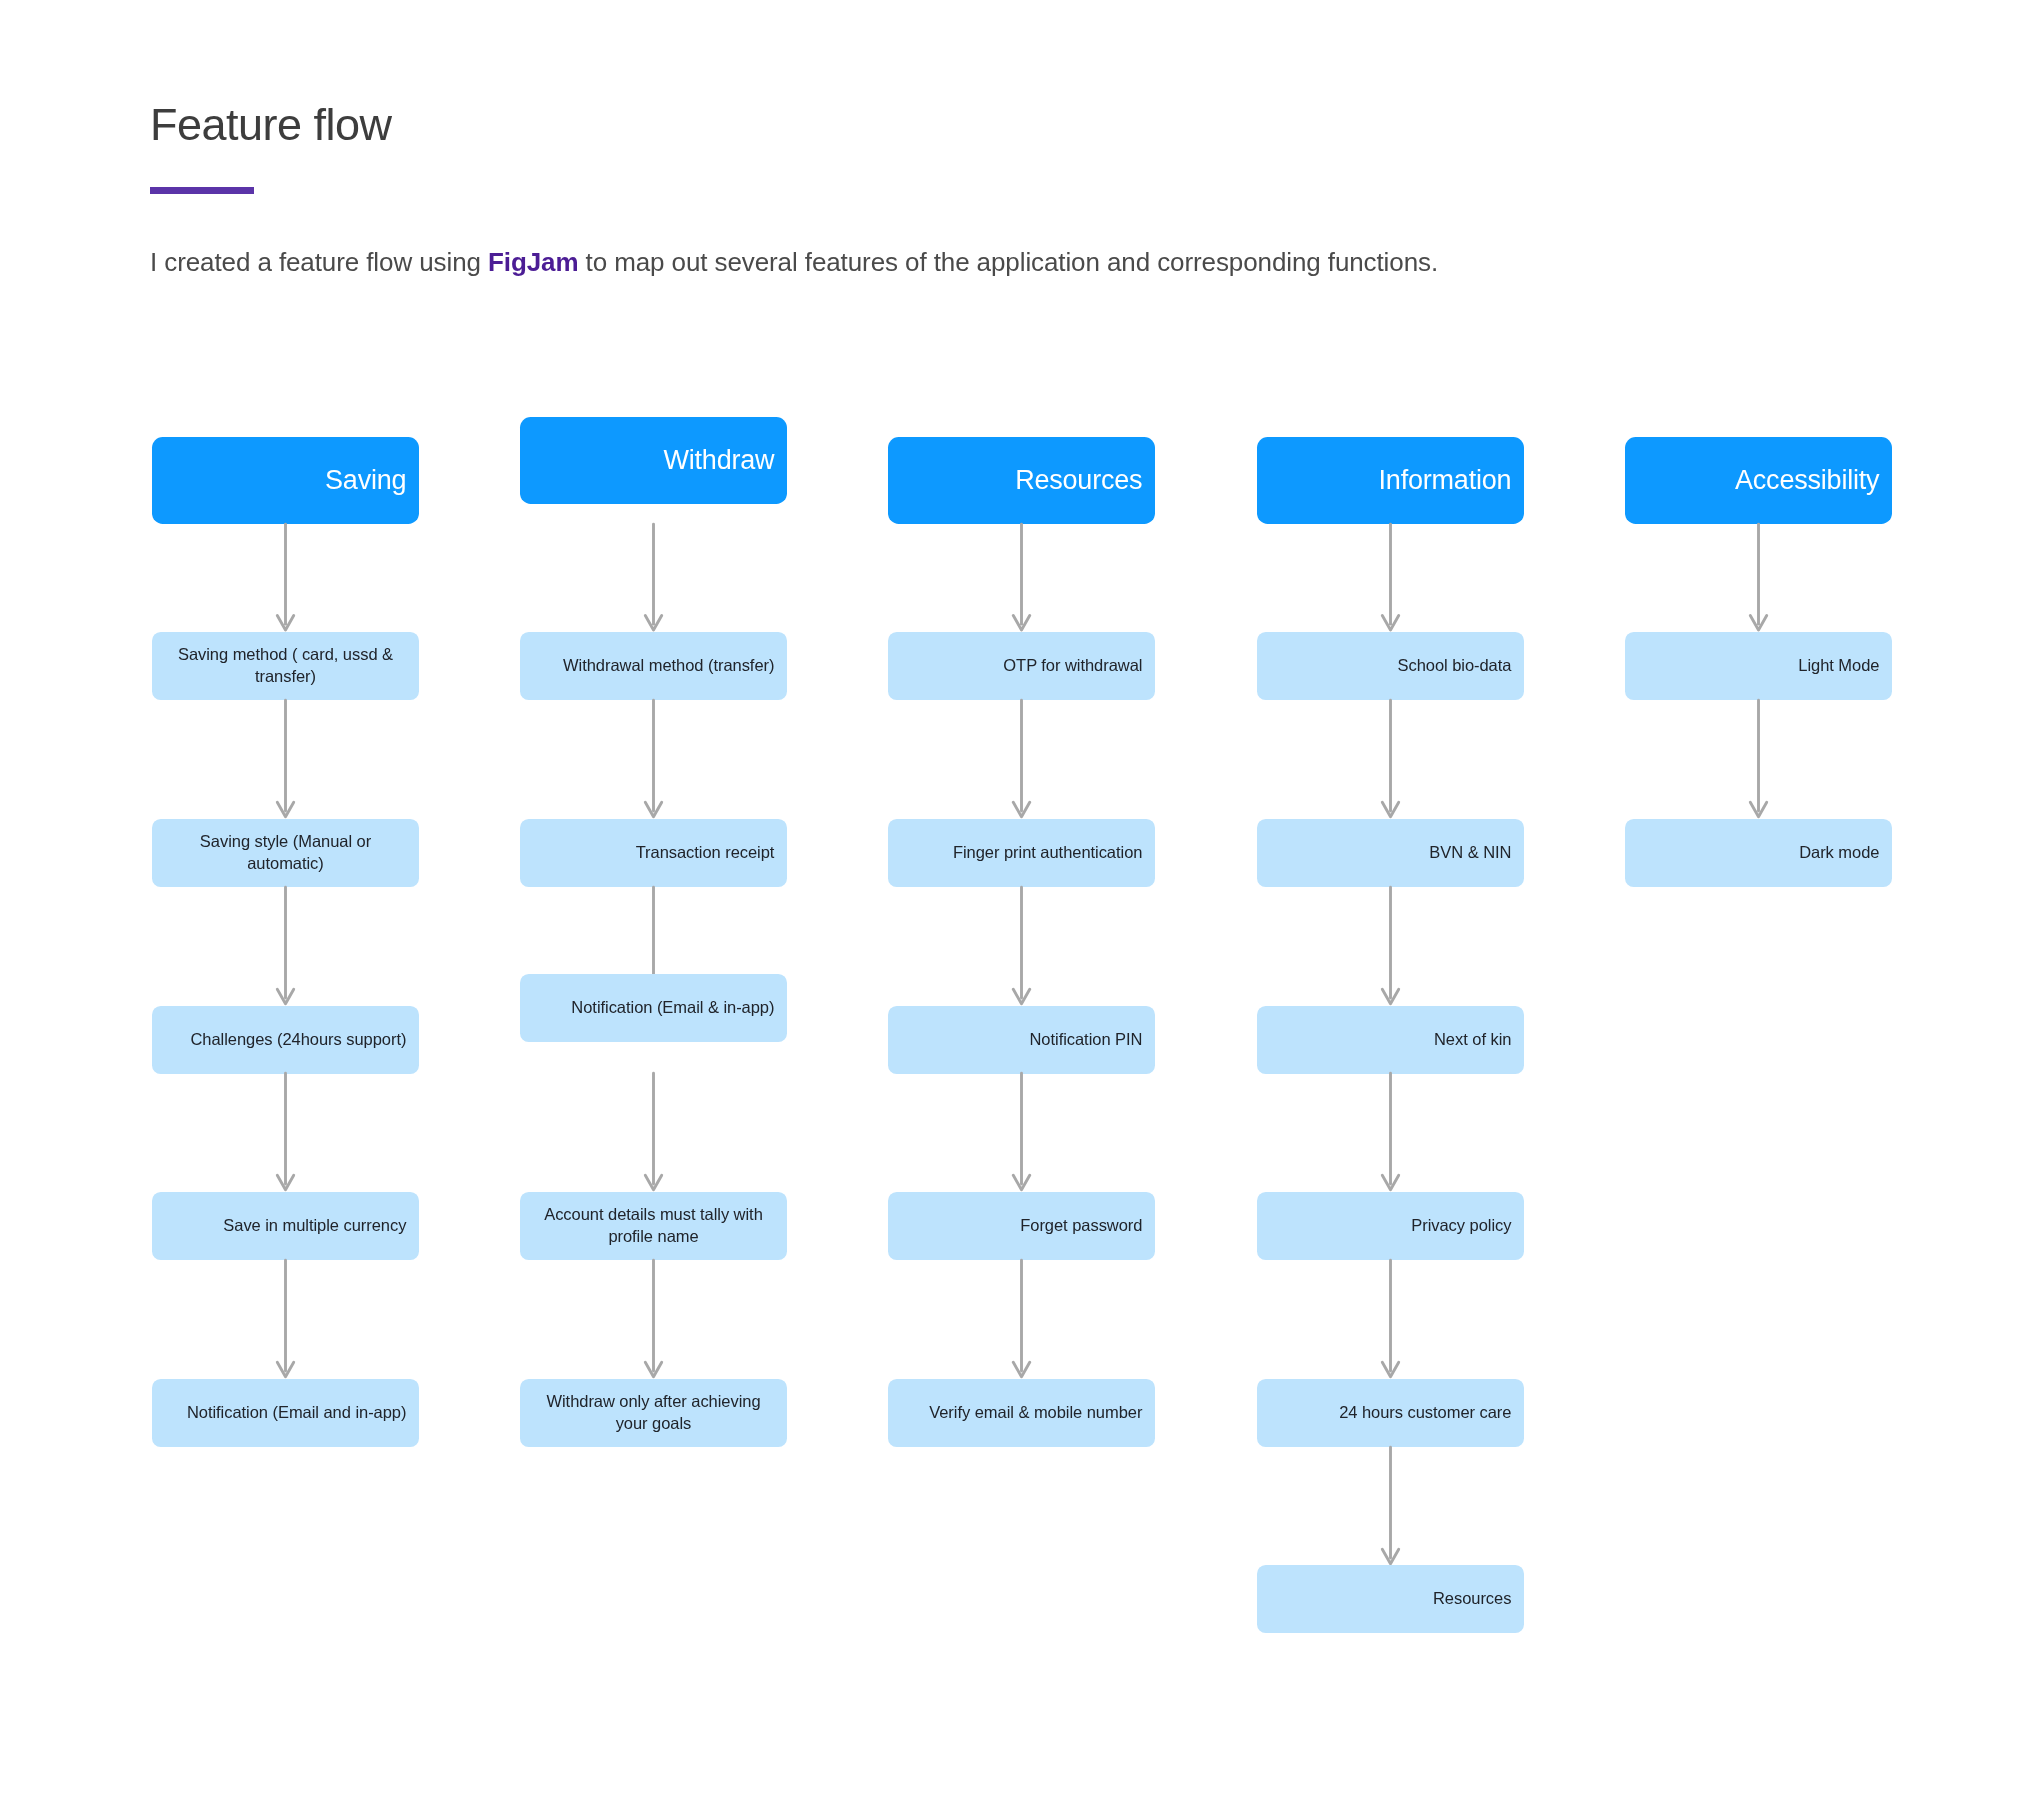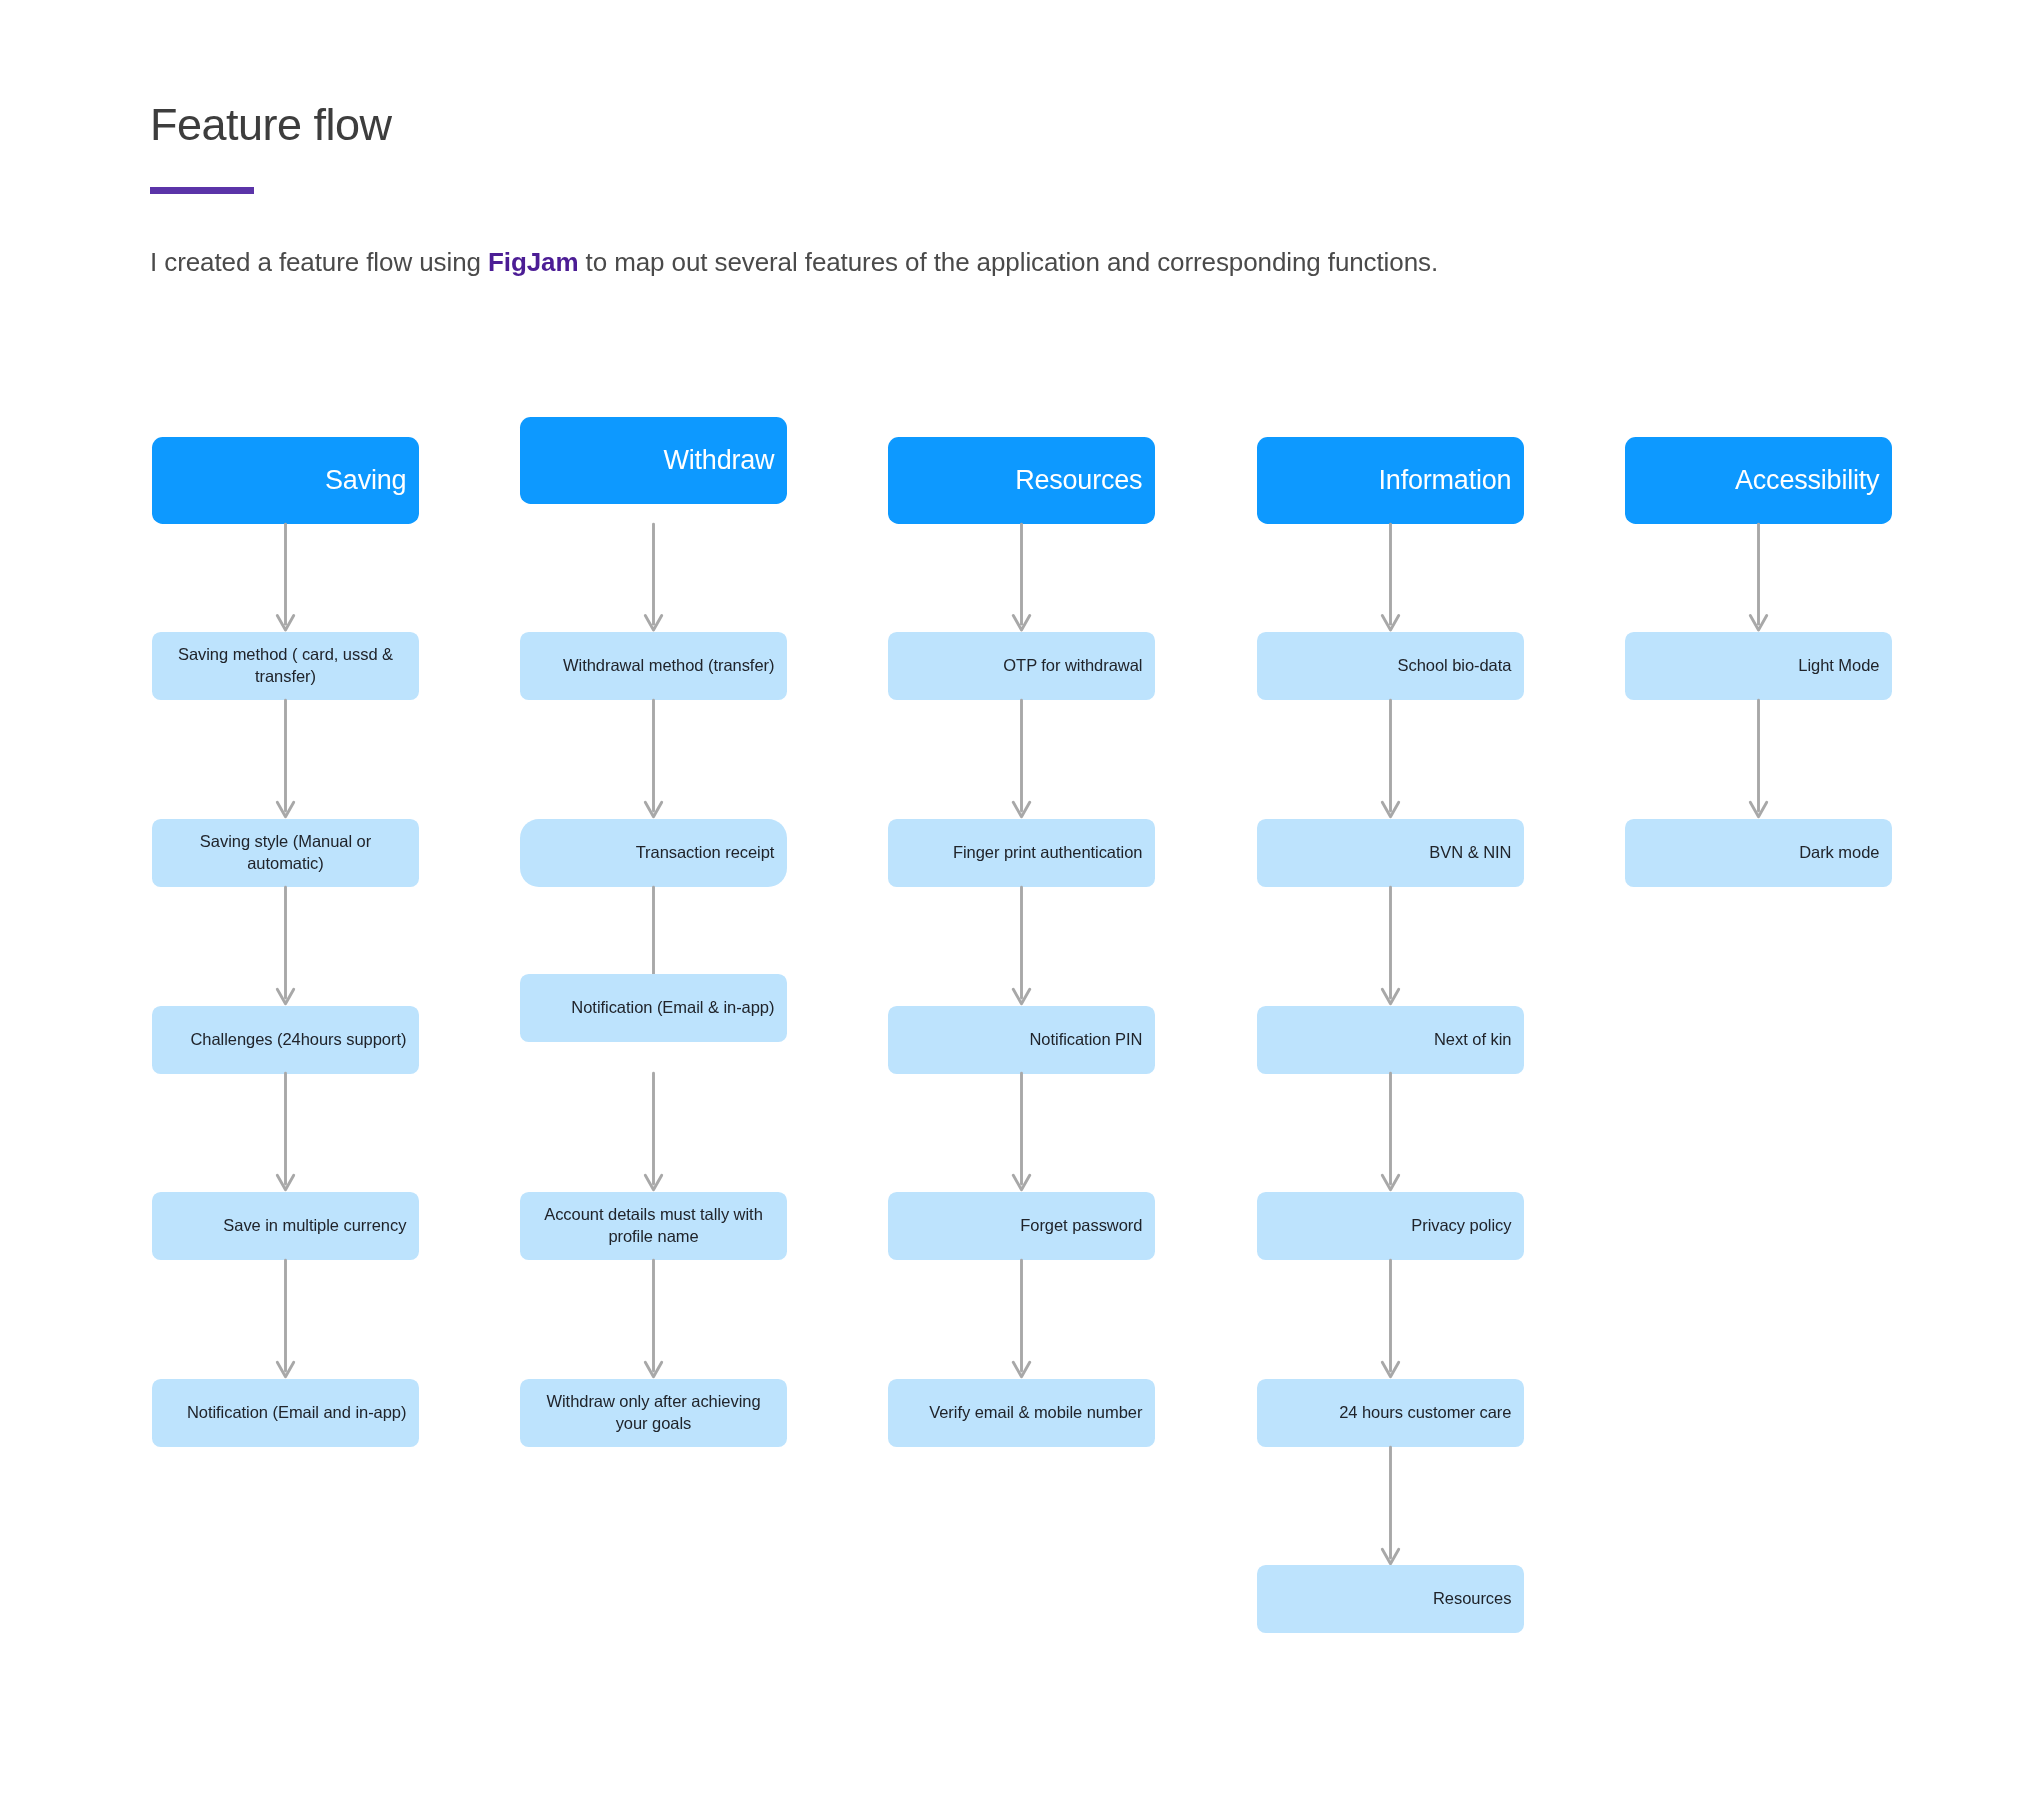--- a/index.html
+++ b/index.html
@@ -189,21 +189,21 @@
       </div>
       <div class="node node-step" style="top: 632px;">
         <span class="node-label">Withdrawal method (transfer)</span>
       </div>
       <div class="connector" style="top: 700px;">
         <svg width="29" height="119" viewBox="0 0 60 245">
           <line x1="30" y1="0" x2="30" y2="229" stroke="#a8a8a8" stroke-width="6" stroke-linecap="round"></line>
           <polyline points="13,211 30,241 47,211" fill="none" stroke="#a8a8a8" stroke-width="6" stroke-linecap="round" stroke-linejoin="round"></polyline>
         </svg>
       </div>
-      <div class="node node-step" style="top: 819px; border-radius: 19px;">
+      <div class="node node-step" style="top: 819px;">
         <span class="node-label">Transaction receipt</span>
       </div>
       <div class="connector" style="top: 887px;">
         <svg width="29" height="119" viewBox="0 0 60 245">
           <line x1="30" y1="0" x2="30" y2="229" stroke="#a8a8a8" stroke-width="6" stroke-linecap="round"></line>
           <polyline points="13,211 30,241 47,211" fill="none" stroke="#a8a8a8" stroke-width="6" stroke-linecap="round" stroke-linejoin="round"></polyline>
         </svg>
       </div>
       <div class="node node-step" style="top: 946px; margin-top: 28px;">
         <span class="node-label">Notification (Email &amp; in-app)</span>

